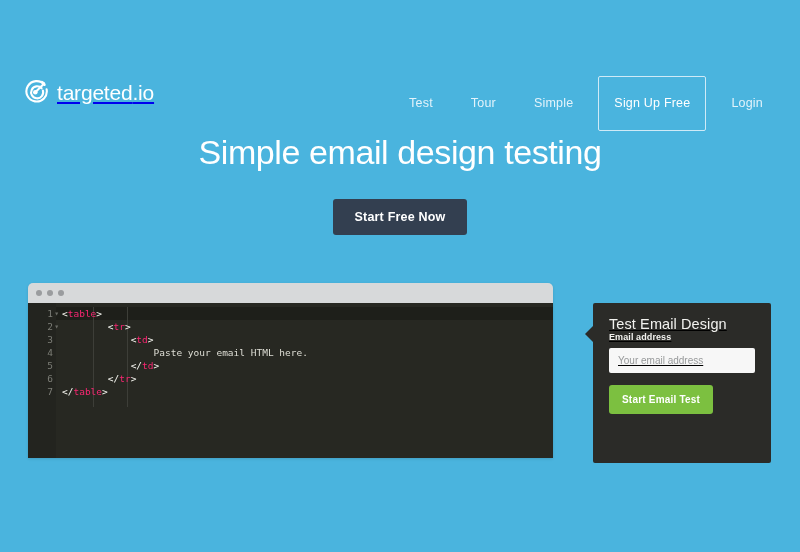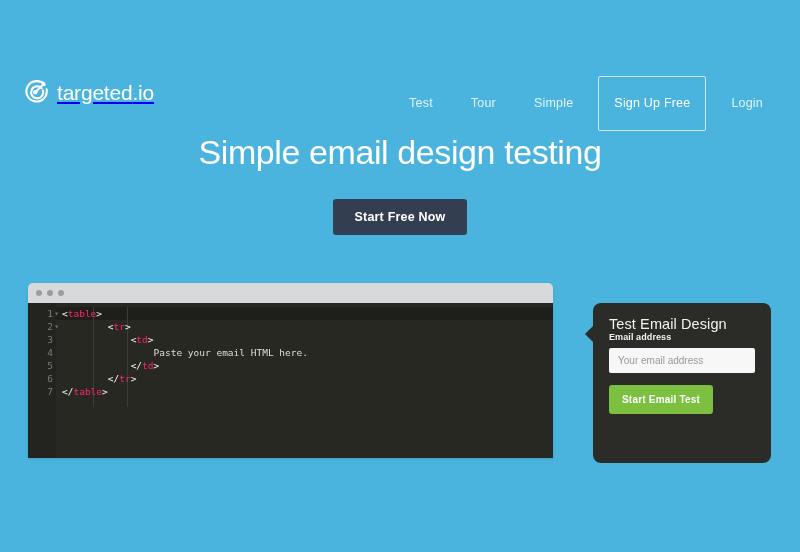--- a/index.html
+++ b/index.html
@@ -104,22 +104,23 @@
   .plain { color:#dfdfd6; }
   .indent-guide {
     position:absolute; top:4px; width:1px; height:100px;
     background:#3d3e38;
   }
 
   
   .test-panel {
     position:absolute; left:593px; top:303px;
     width:178px; height:160px;
-    background:#2b2b28; border-radius:8px;
+    background:#2b2b28; border-radius:2px;
     padding:14px 16px 0 16px;
+    text-decoration:underline;
   }
   .panel-notch {
     position:absolute; left:-8px; top:22px;
     width:0; height:0;
     border-top:9px solid transparent;
     border-bottom:9px solid transparent;
     border-right:9px solid #2b2b28;
   }
   .panel-title {
     color:#f2f2ef; font-size:14.5px; font-weight:400;

